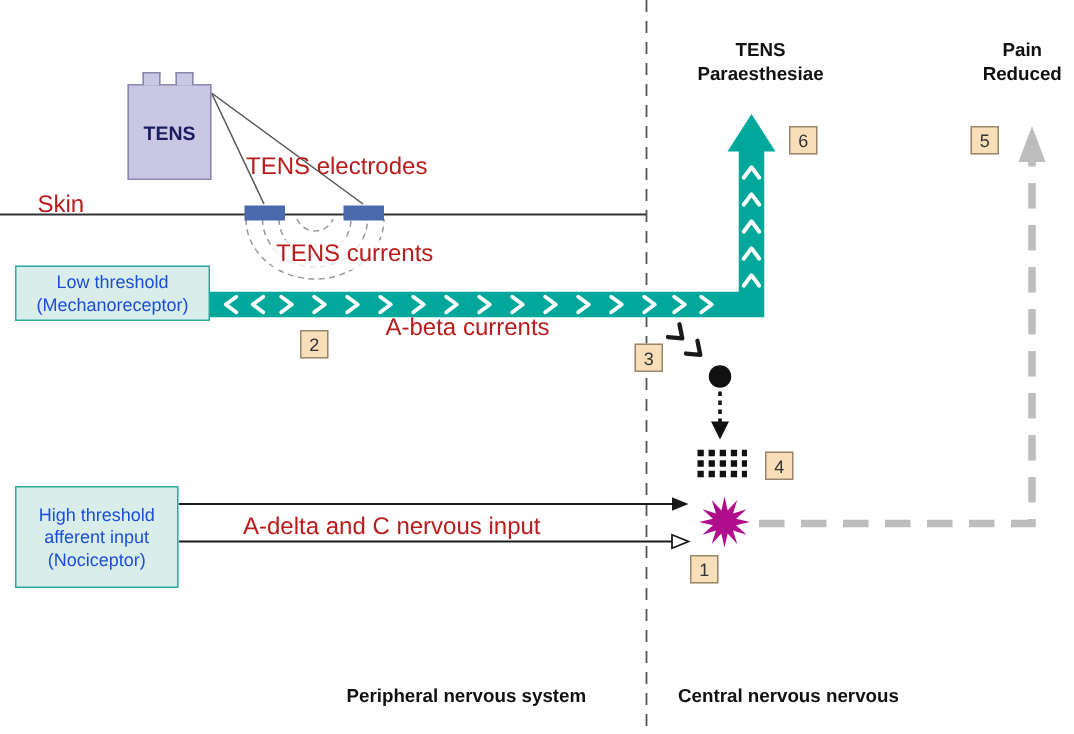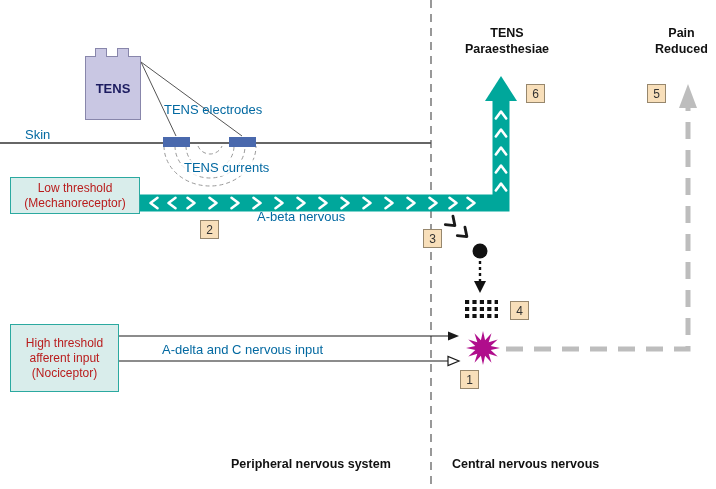--- a/index.html
+++ b/index.html
@@ -8,38 +8,38 @@
   .canvas {
     position: relative;
     width: 716px;
     height: 489px;
     background: #ffffff;
     overflow: hidden;
   }
   .layer { position: absolute; left: 0; top: 0; }
   .lbl {
     position: absolute;
-    font-size: 13px;
-    color: #0369a1;
+    font-size: 16px;
+    color: #b91c1c;
     line-height: 1.25;
     white-space: pre-line;
   }
   .bold { font-weight: 700; font-size: 12.5px; color: #111; }
   .tc { text-align: center; }
   .notebox {
     position: absolute;
     background: #D9EDEB;
     border: 1.6px solid #2BA9A0;
     display: flex;
     align-items: center;
     justify-content: center;
     text-align: center;
     font-size: 12px;
     line-height: 1.25;
-    color: #b91c1c;
+    color: #1d4ed8;
     white-space: pre-line;
   }
   .step {
     position: absolute;
     width: 19px;
     height: 19px;
     background: #F8DFBA;
     border: 1px solid #97876d;
     display: flex;
     align-items: center;
@@ -165,21 +165,21 @@
 
   <div class="lbl" style="left:25px; top:127px;">Skin</div>
 
   <div class="lbl" style="left:164px; top:102px;">TENS electrodes</div>
 
   <div class="lbl currents-bg" style="left:166px; top:160px;">TENS currents</div>
 
   <div class="notebox" style="left:10px; top:177px; width:130px; height:37px;">Low threshold
 (Mechanoreceptor)</div>
 
-  <div class="lbl" style="left:257px; top:209px;">A-beta nervous</div>
+  <div class="lbl" style="left:257px; top:209px;">A-beta currents</div>
 
   <div class="notebox" style="left:10px; top:324px; width:109px; height:68px;">High threshold
 afferent input
 (Nociceptor)</div>
 
   <div class="lbl" style="left:162px; top:342px;">A-delta and C nervous input</div>
 
   <div class="lbl bold tc" style="left:452px; top:26px; width:110px;">TENS
 Paraesthesiae</div>
 

